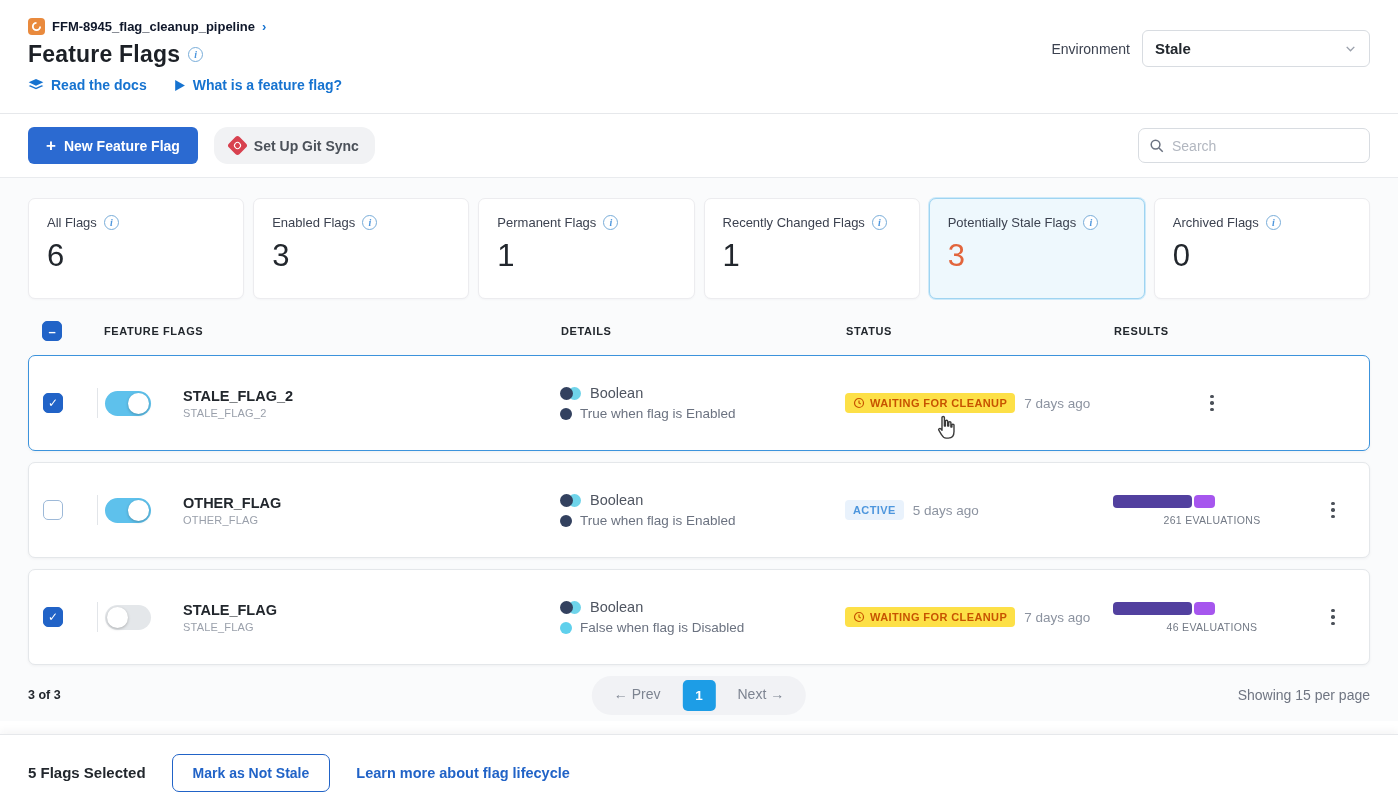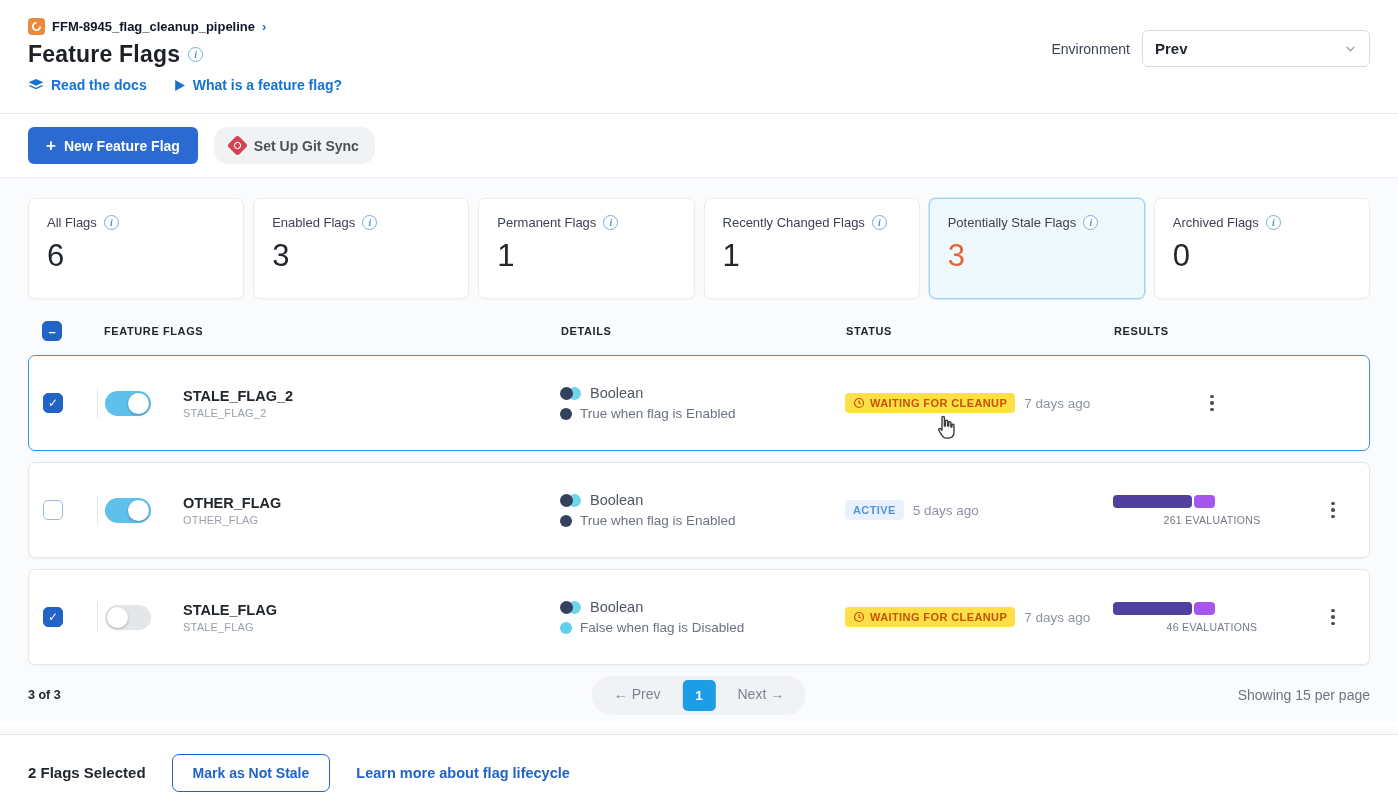--- a/index.html
+++ b/index.html
@@ -130,37 +130,44 @@
     <span class="hlink">
       <svg width="13" height="13" viewBox="0 0 24 24" fill="#1673d0">
           <path d="M4 2v20l18-10L4 2z"></path>
         </svg>
       <span>What is a feature flag?</span>
     </span>
   </div>
   <div class="env-wrap">
     <span class="env-label">Environment</span>
     <div class="env-select">
-      <span class="env-value">Prev</span>
+      <span class="env-value">Stale</span>
       <svg width="13" height="13" viewBox="0 0 24 24" fill="none" stroke="#9aa0ab" stroke-width="2.6">
           <path d="M5 9l7 7 7-7"></path>
         </svg>
     </div>
   </div>
 </header>
 
 <div class="toolbar">
   <button class="btn-primary">
     <span class="plus">+</span>
     <span>New Feature Flag</span>
   </button>
   <button class="btn-git">
     <span class="git-diamond"></span>
     <span>Set Up Git Sync</span>
   </button>
+  <div class="search-box">
+    <svg width="15" height="15" viewBox="0 0 24 24" fill="none" stroke="#6b7280" stroke-width="2.4">
+        <circle cx="10.5" cy="10.5" r="7"></circle>
+        <path d="M16 16l6 6"></path>
+      </svg>
+    <input type="text" placeholder="Search" style="">
+  </div>
 </div>
 
 <main class="content">
 
   <div class="metrics">
     <div class="metric-card">
       <div class="metric-head">
           <span class="metric-label">All Flags</span>
           <span class="info-icon">i</span>
         </div>
@@ -350,21 +357,21 @@
       <button class="pager-btn">← Prev</button>
       <button class="pager-page">1</button>
       <button class="pager-btn">Next →</button>
     </div>
     <span class="pager-showing">Showing 15 per page</span>
   </div>
 
 </main>
 
 <footer class="actionbar">
-  <span class="sel-count">2 Flags Selected</span>
+  <span class="sel-count">5 Flags Selected</span>
   <button class="btn-outline">Mark as Not Stale</button>
   <span class="footer-link">Learn more about flag lifecycle</span>
 </footer>
 
 <div class="cursor-overlay">
   <svg width="24" height="26" viewBox="0 0 24 26">
       <path d="M9 2.5c0-1.3 2.4-1.3 2.4 0V11h1V6.2c0-1.3 2.3-1.3 2.3 0V11h1V7.5c0-1.2 2.2-1.2 2.2 0V12h1v-2c0-1.2 2.1-1.1 2.1.1v6.4c0 4.4-2.3 6.6-5.6 6.6h-2.3c-2.2 0-3.4-1.2-4.5-3.3l-2.8-4.6c-.7-1.1.9-2.3 1.9-1.4L9 15.2z" fill="#fff" stroke="#3a3a3a" stroke-width="1.4" stroke-linejoin="round"></path>
     </svg>
 </div>
 

